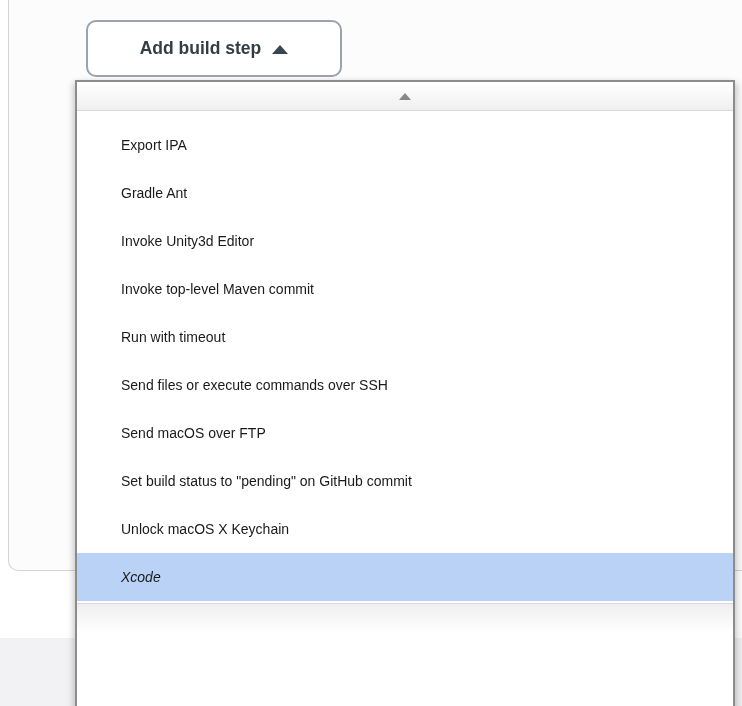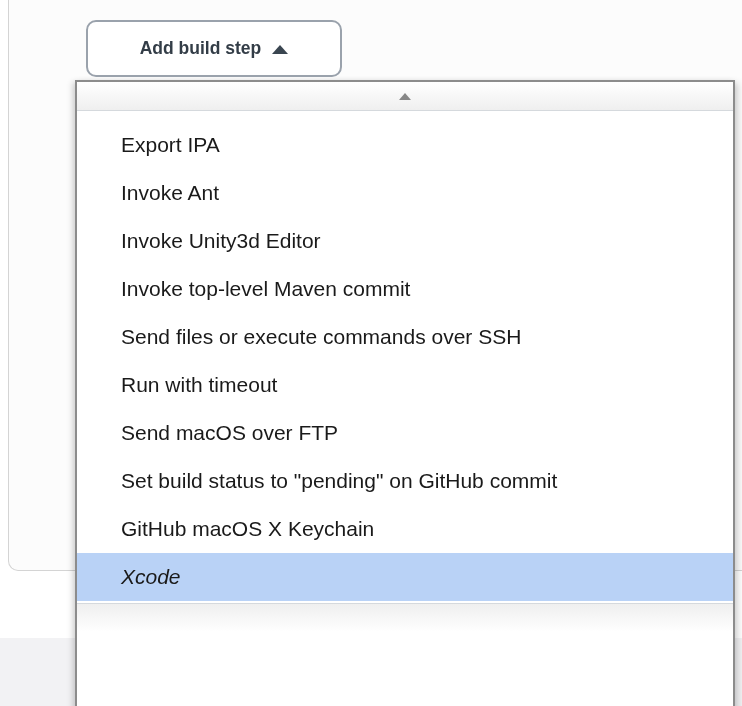--- a/index.html
+++ b/index.html
@@ -103,21 +103,21 @@
     list-style: none;
     padding-top: 10px;
     padding-bottom: 2px;
     background: #ffffff;
   }
 
   .menu-item {
     height: 48px;
     line-height: 48px;
     padding-left: 44px;
-    font-size: 21px;
+    font-size: 14px;
     color: #1a1a1a;
     white-space: nowrap;
     cursor: pointer;
   }
 
   .menu-item.selected {
     background: #b9d2f6;
     font-style: italic;
   }
 </style>
@@ -137,28 +137,28 @@
 
   <div class="dropdown">
 
     <div class="scroll-bar up">
       <span class="tri-up"></span>
     </div>
 
     <ul class="menu">
 
     <li class="menu-item">Export IPA</li>
-        <li class="menu-item">Invoke Ant</li>
+        <li class="menu-item">Gradle Ant</li>
         <li class="menu-item">Invoke Unity3d Editor</li>
         <li class="menu-item">Invoke top-level Maven commit</li>
+        <li class="menu-item">Run with timeout</li>
         <li class="menu-item">Send files or execute commands over SSH</li>
-        <li class="menu-item">Run with timeout</li>
         <li class="menu-item">Send macOS over FTP</li>
         <li class="menu-item">Set build status to "pending" on GitHub commit</li>
-        <li class="menu-item">GitHub macOS X Keychain</li>
+        <li class="menu-item">Unlock macOS X Keychain</li>
         <li class="menu-item selected">Xcode</li>
       </ul>
 
     <div class="scroll-bar down"></div>
 
   </div>
 
 </div>
 
 </body></html>

